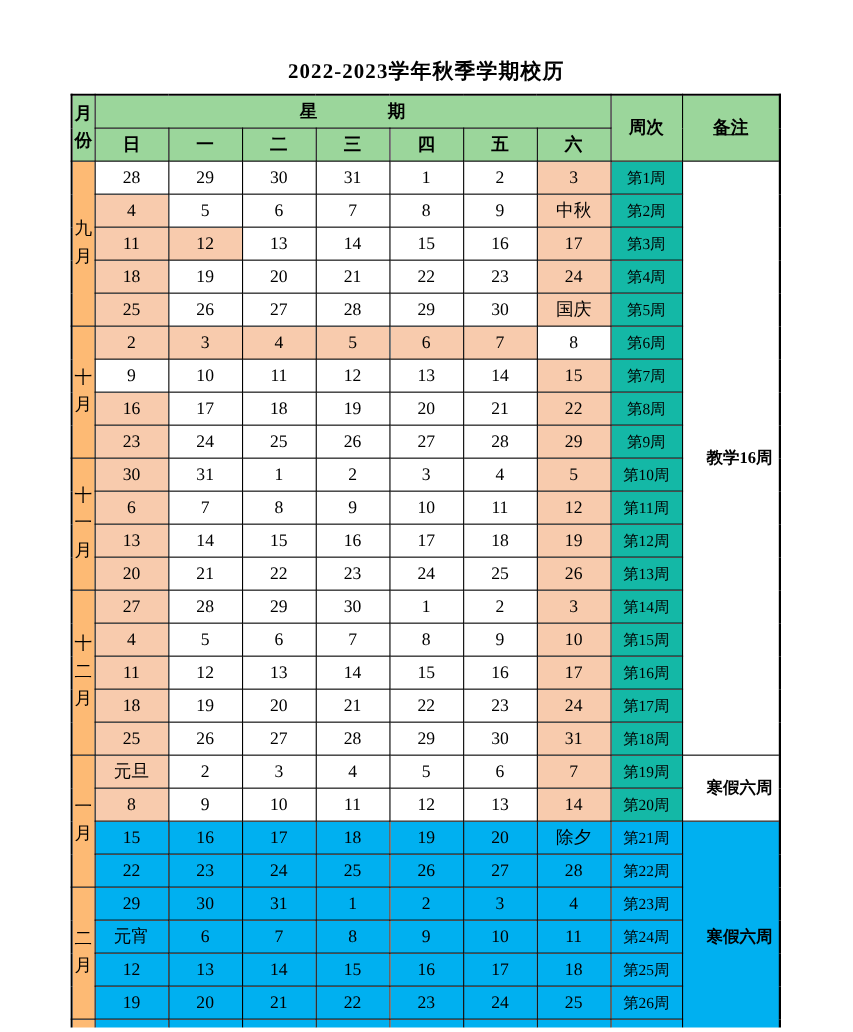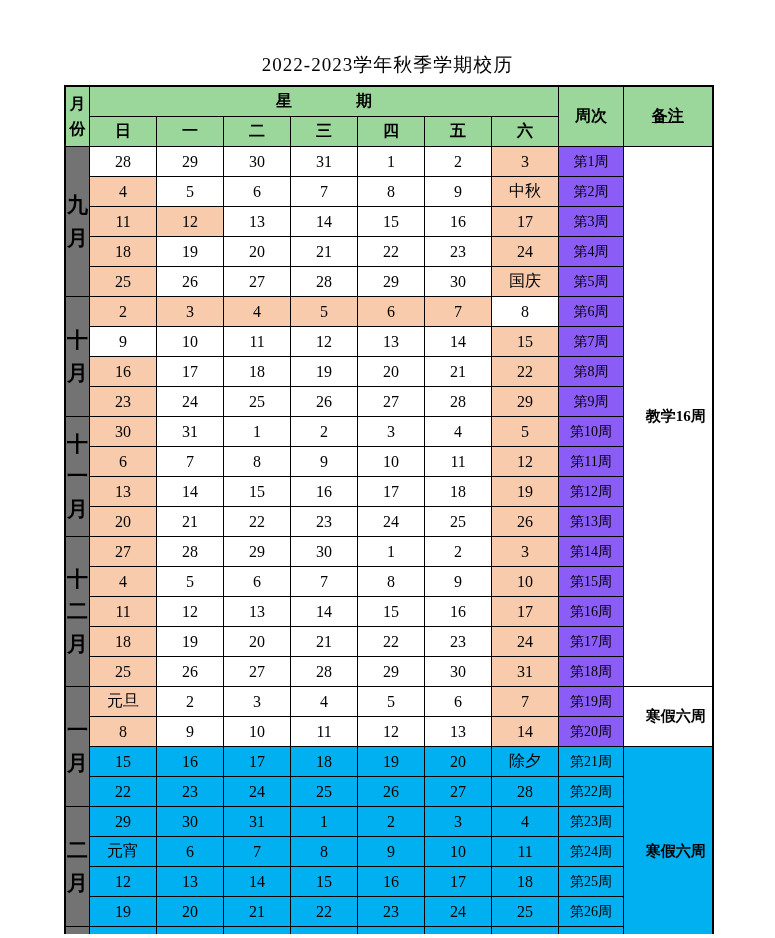--- a/index.html
+++ b/index.html
@@ -2,39 +2,39 @@
 <html style="--green: #9BD69B; --orange: #F8CBAD; --blue: #00B0F0;"><head>
 <meta charset="utf-8">
 <style>
   html,body { margin:0; padding:0; }
   body {
     width:775px; height:938px; background:#ffffff; position:relative;
     font-family:"Liberation Serif","DejaVu Serif",serif; color:#000;
   }
   .page-title {
     position:absolute; top:52px; left:0; width:775px;
-    text-align:center; font-size:19px; font-weight:normal; letter-spacing:1px;
+    text-align:center; font-size:19px; font-weight:bold; letter-spacing:1px;
   }
   .table-clip {
     position:absolute; left:64px; top:85px; width:655px; height:849px; overflow:hidden;
   }
   table.calendar {
     border-collapse:collapse; table-layout:fixed; border:2px solid #000;
   }
   .calendar th, .calendar td {
     border:1px solid #000; padding:0; text-align:center; vertical-align:middle;
     height:29px; font-size:16px; overflow:hidden;
   }
   .calendar thead th { background:var(--green); font-weight:bold; font-size:16px; }
   th.remark-head { background:#ffffff;text-decoration:underline; }
   th.week-banner { letter-spacing:4em; padding-left:4em; }
   .v-stack { display:inline-block; width:1.1em; word-break:break-all; line-height:1.55;text-align:center; }
-  td.month-cell { background:#737373; font-weight:bold; font-size:21px; }
+  td.month-cell { background:#fdba74; font-weight:normal; font-size:16px; }
   td.day-cell { background:#ffffff; }
-  td.week-cell { background:#8b5cf6; font-size:14px; white-space:nowrap; }
+  td.week-cell { background:#14b8a6; font-size:14px; white-space:nowrap; }
   td.remark-cell { background:#ffffff; font-weight:bold; font-size:15px; white-space:nowrap;padding-left:16px; }
   td.orange { background:var(--orange); }
   td.blue { background:var(--blue); }
 </style>
 </head>
 <body>
 
 <div class="page-title">2022-2023学年秋季学期校历</div>
 
 <div class="table-clip">

